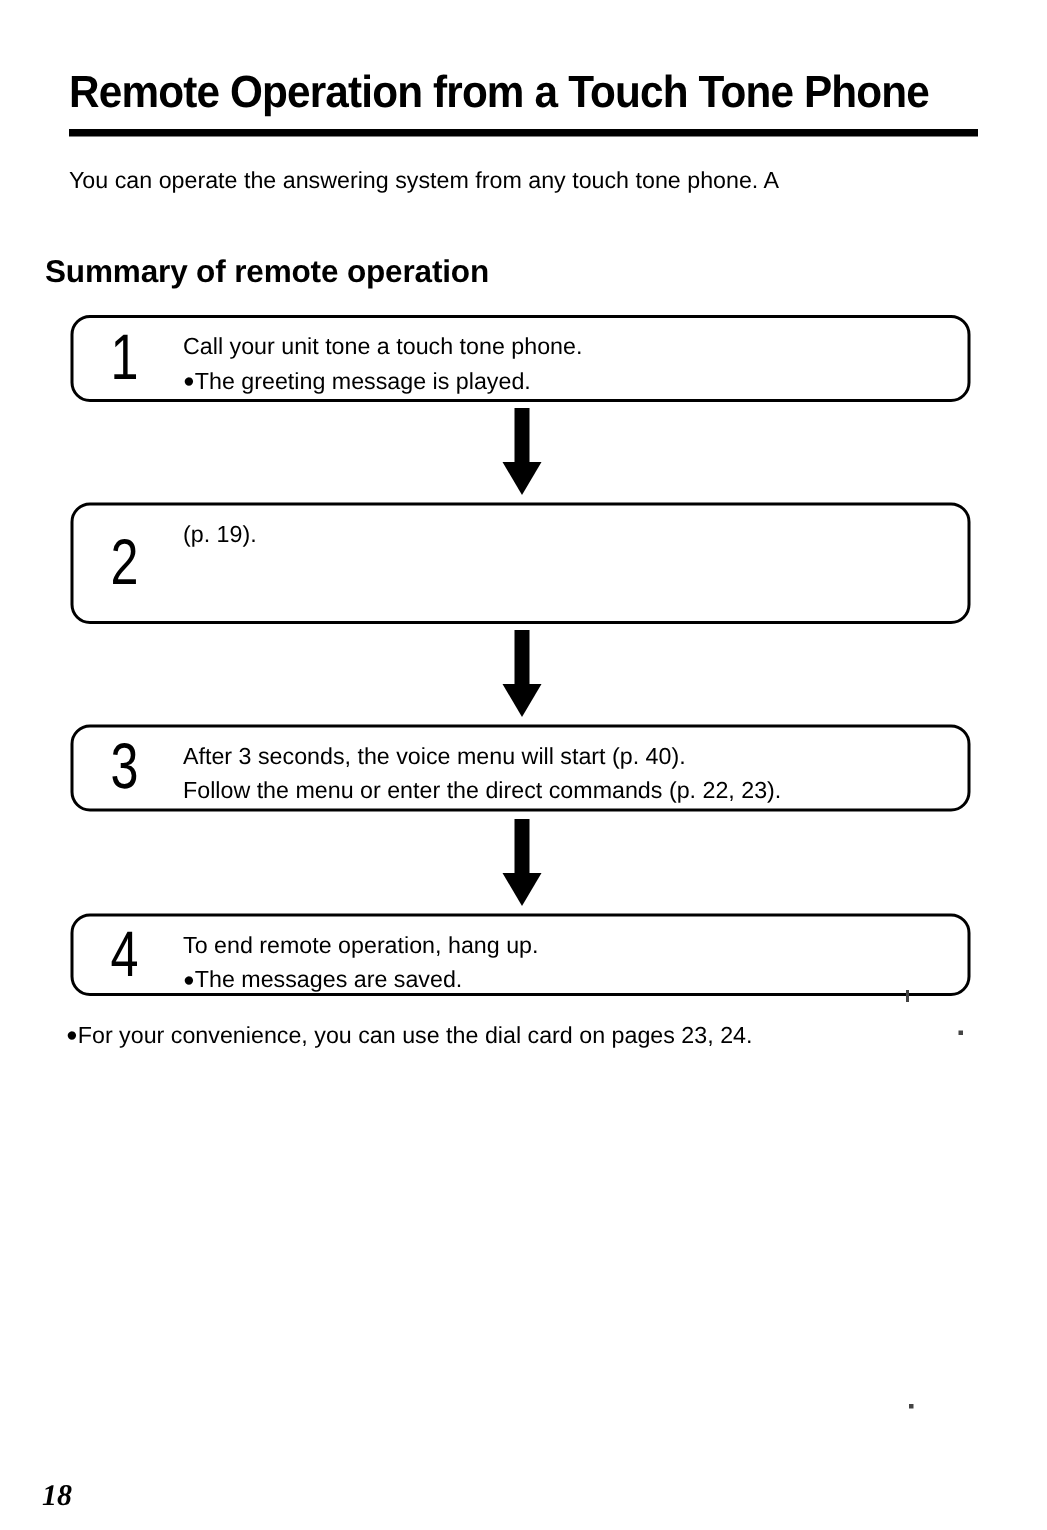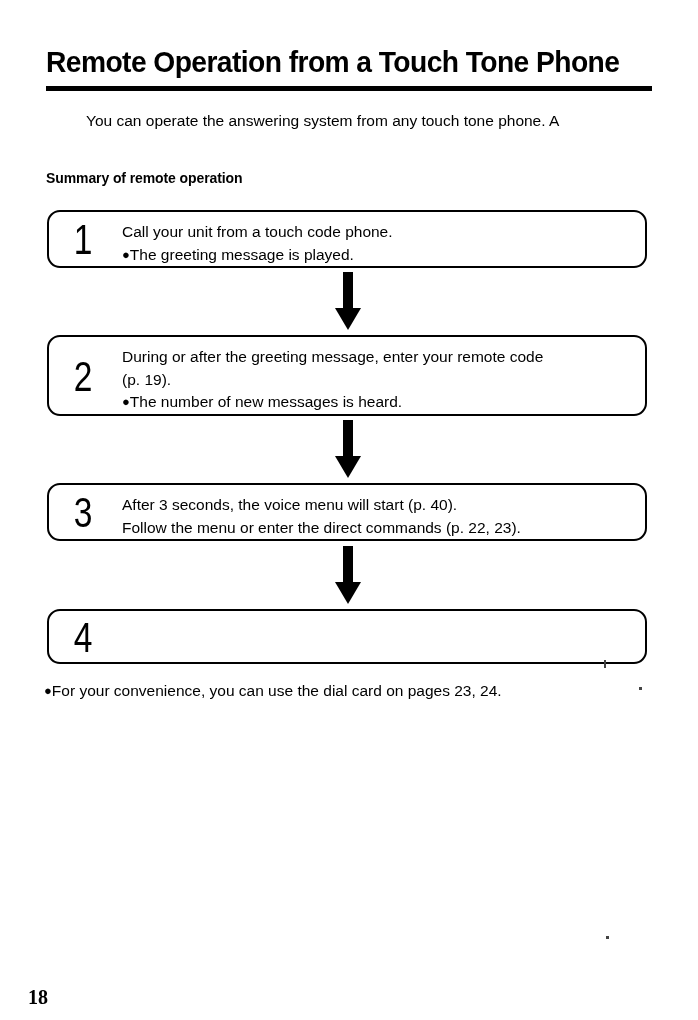--- a/index.html
+++ b/index.html
@@ -49,28 +49,28 @@
 
   
   .intro {
     position: absolute;
     left: 46px;
     top: 109px;
     width: 600px;
     font-size: 15.5px;
     line-height: 23px;
   }
-  .intro div { white-space: nowrap; margin-left: 40px; }
+  .intro div { white-space: nowrap; }
 
   
   .subhead {
     position: absolute;
-    left: 46px;
+    left: 30px;
     top: 170px;
-    font-size: 14px;
+    font-size: 21px;
     font-weight: bold;
     letter-spacing: -0.1px;
   }
 
   
   .step-box {
     position: absolute;
     left: 47px;
     width: 600px;
     border: 2.5px solid #000;
@@ -164,20 +164,21 @@
   #artifact-a { left: 604px; top: 660px; width: 2px; height: 8px; }
   #artifact-b { left: 639px; top: 687px; width: 3px; height: 3px; }
   #artifact-c { left: 606px; top: 936px; width: 3px; height: 3px; }
 
   
   .page-number {
     position: absolute;
     left: 28px;
     top: 986px;
     font-family: "Liberation Serif", serif;
+    font-style: italic;
     font-weight: bold;
     font-size: 20px;
   }
 </style>
 </head>
 <body>
 
 <div class="page">
 
   <div class="title">Remote Operation from a Touch Tone Phone</div>
@@ -185,36 +186,34 @@
 
   <div class="intro">
     <div>You can operate the answering system from any touch tone phone. A</div>
   </div>
 
   <div class="subhead">Summary of remote operation</div>
 
   <div class="step-box" id="step-1">
     <div class="step-num">1</div>
     <div class="step-body">
-      <div class="line">Call your unit from a touch code phone.</div>
+      <div class="line">Call your unit tone a touch tone phone.</div>
       <div class="bullet-line"><span class="bullet">●</span><span>The greeting message is played.</span></div>
     </div>
   </div>
 
   <div class="arrow" id="arrow-1">
     <div class="shaft"></div>
     <div class="head"></div>
   </div>
 
   <div class="step-box" id="step-2">
     <div class="step-num">2</div>
     <div class="step-body">
-      <div class="line">During or after the greeting message, enter your remote code</div>
       <div class="line">(p. 19).</div>
-      <div class="bullet-line"><span class="bullet">●</span><span>The number of new messages is heard.</span></div>
     </div>
   </div>
 
   <div class="arrow" id="arrow-2">
     <div class="shaft"></div>
     <div class="head"></div>
   </div>
 
   <div class="step-box" id="step-3">
     <div class="step-num">3</div>
@@ -225,20 +224,22 @@
   </div>
 
   <div class="arrow" id="arrow-3">
     <div class="shaft"></div>
     <div class="head"></div>
   </div>
 
   <div class="step-box" id="step-4">
     <div class="step-num">4</div>
     <div class="step-body">
+      <div class="line">To end remote operation, hang up.</div>
+      <div class="bullet-line"><span class="bullet">●</span><span>The messages are saved.</span></div>
     </div>
   </div>
 
   <div class="footer-note"><span class="bullet">●</span><span>For your convenience, you can use the dial card on pages 23, 24.</span></div>
 
   <div class="artifact" id="artifact-a"></div>
   <div class="artifact" id="artifact-b"></div>
   <div class="artifact" id="artifact-c"></div>
 
   <div class="page-number">18</div>

